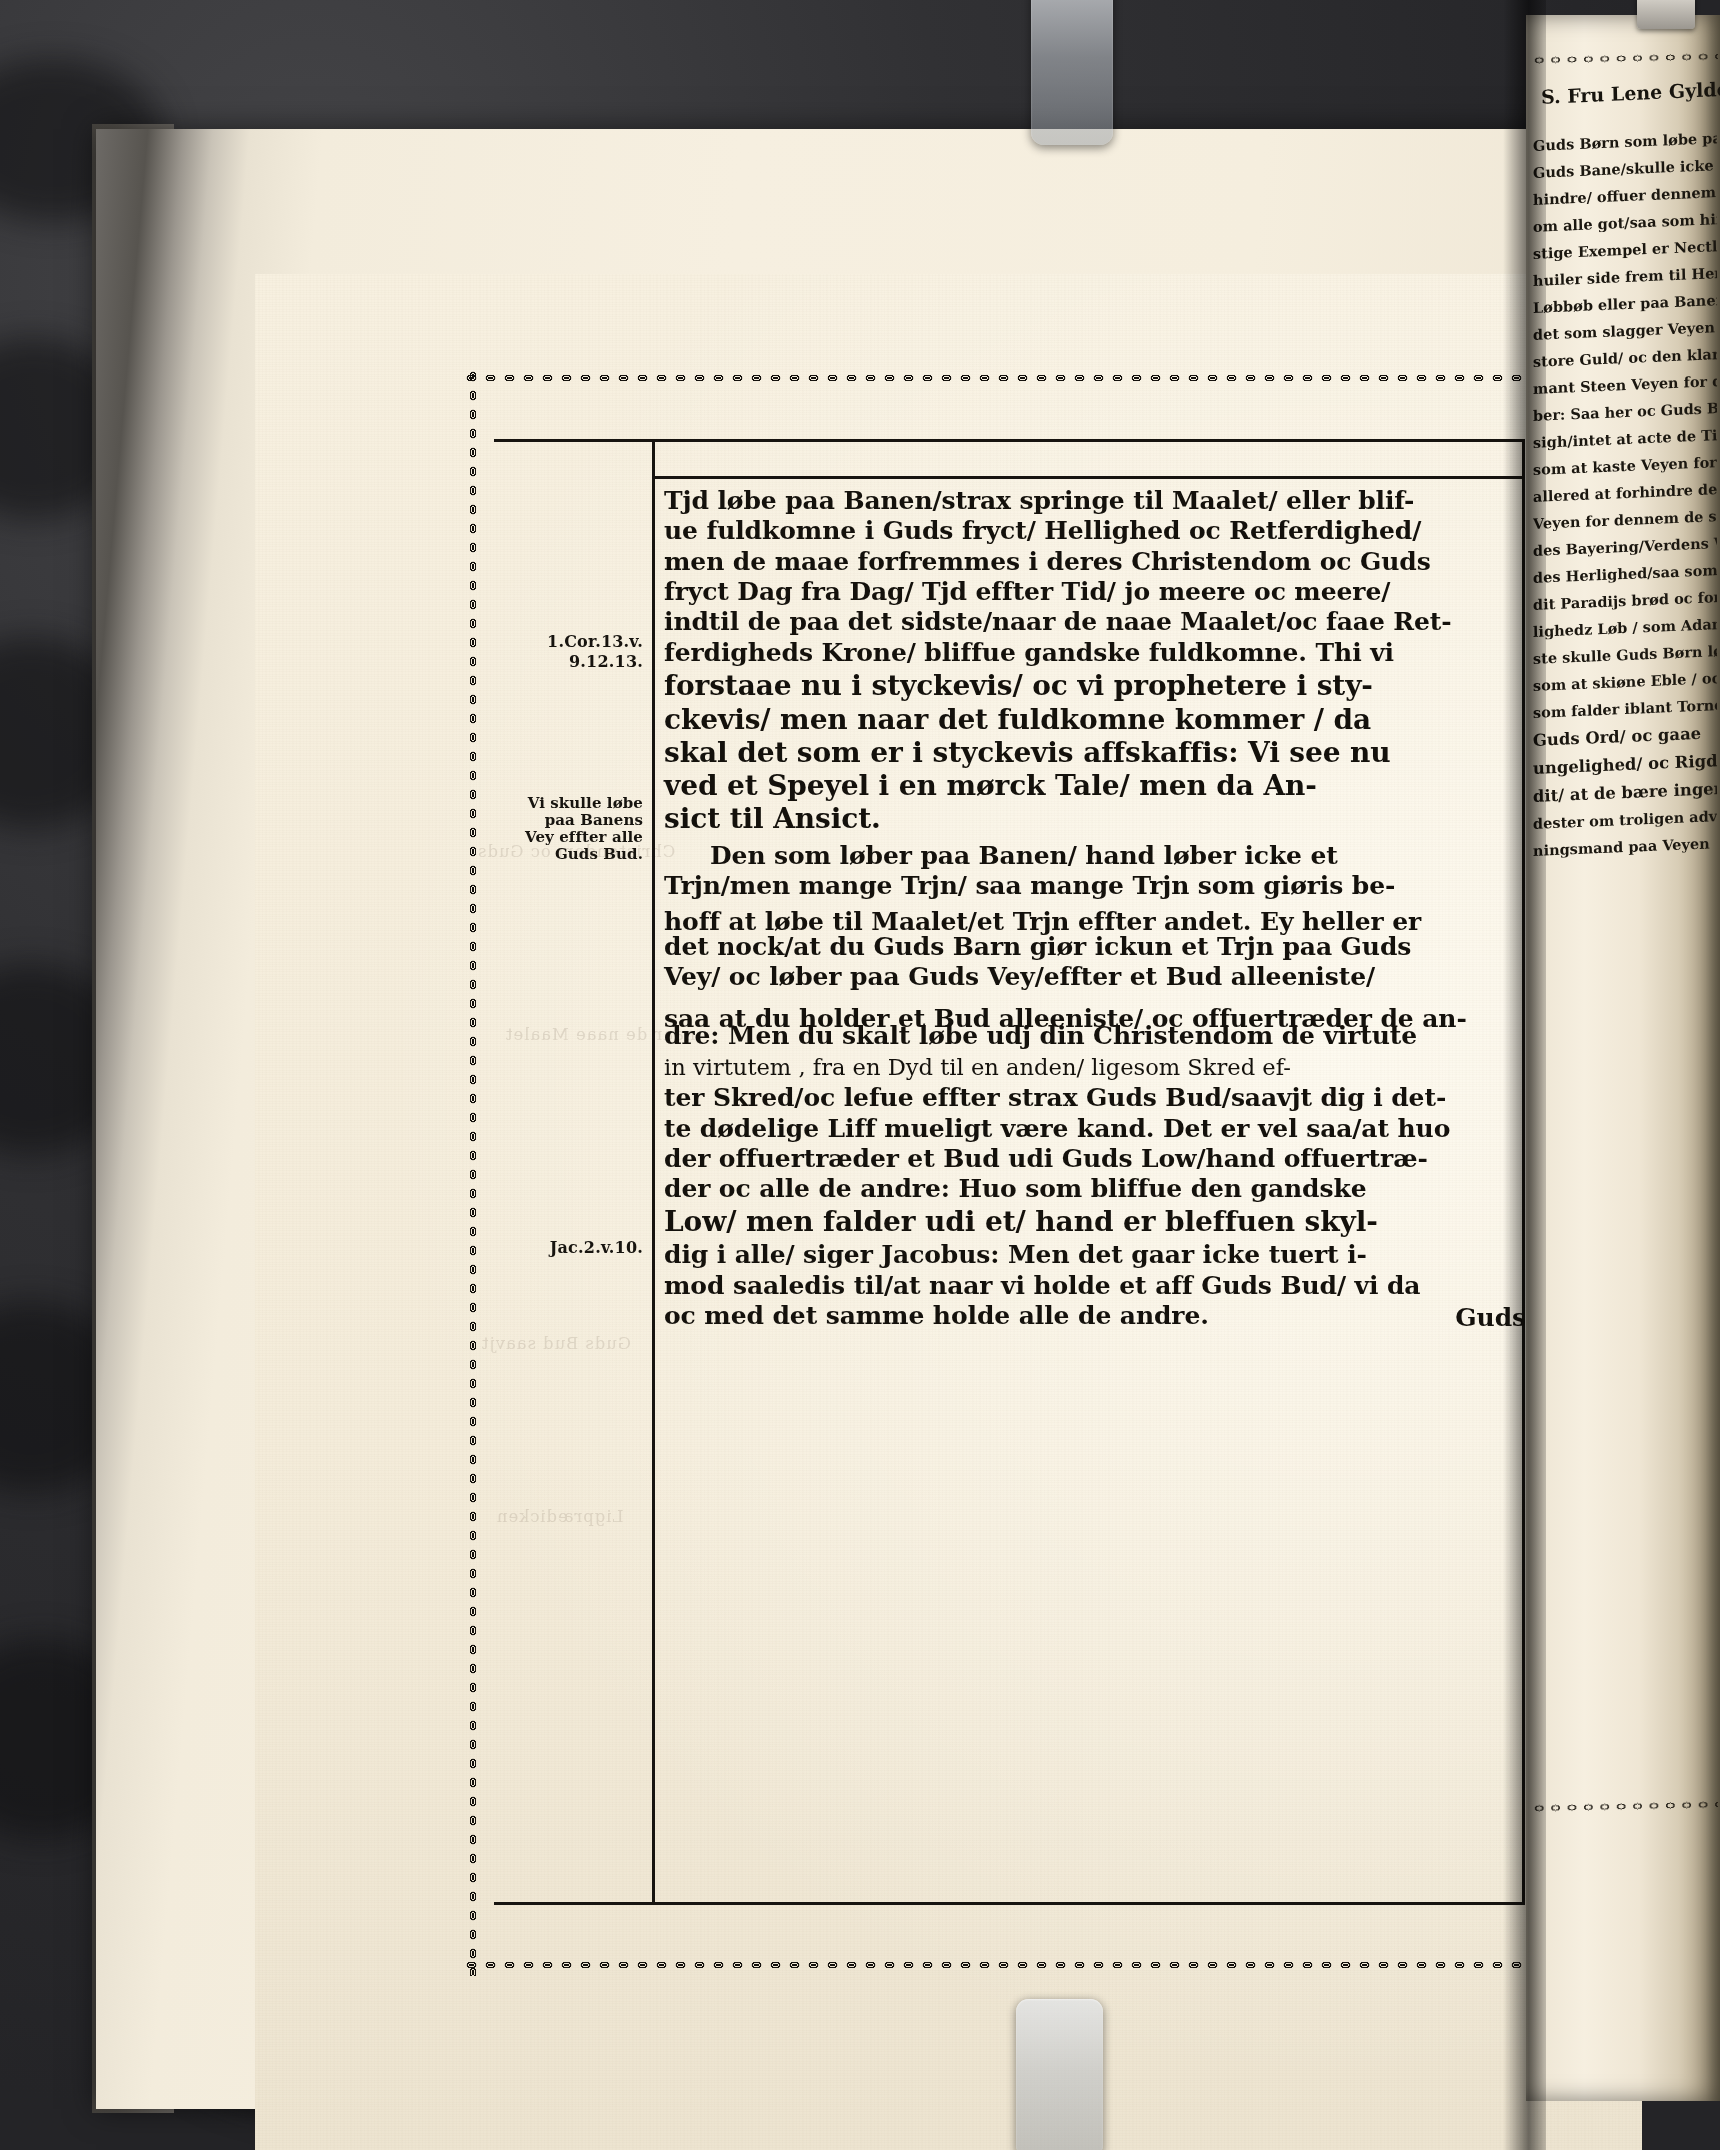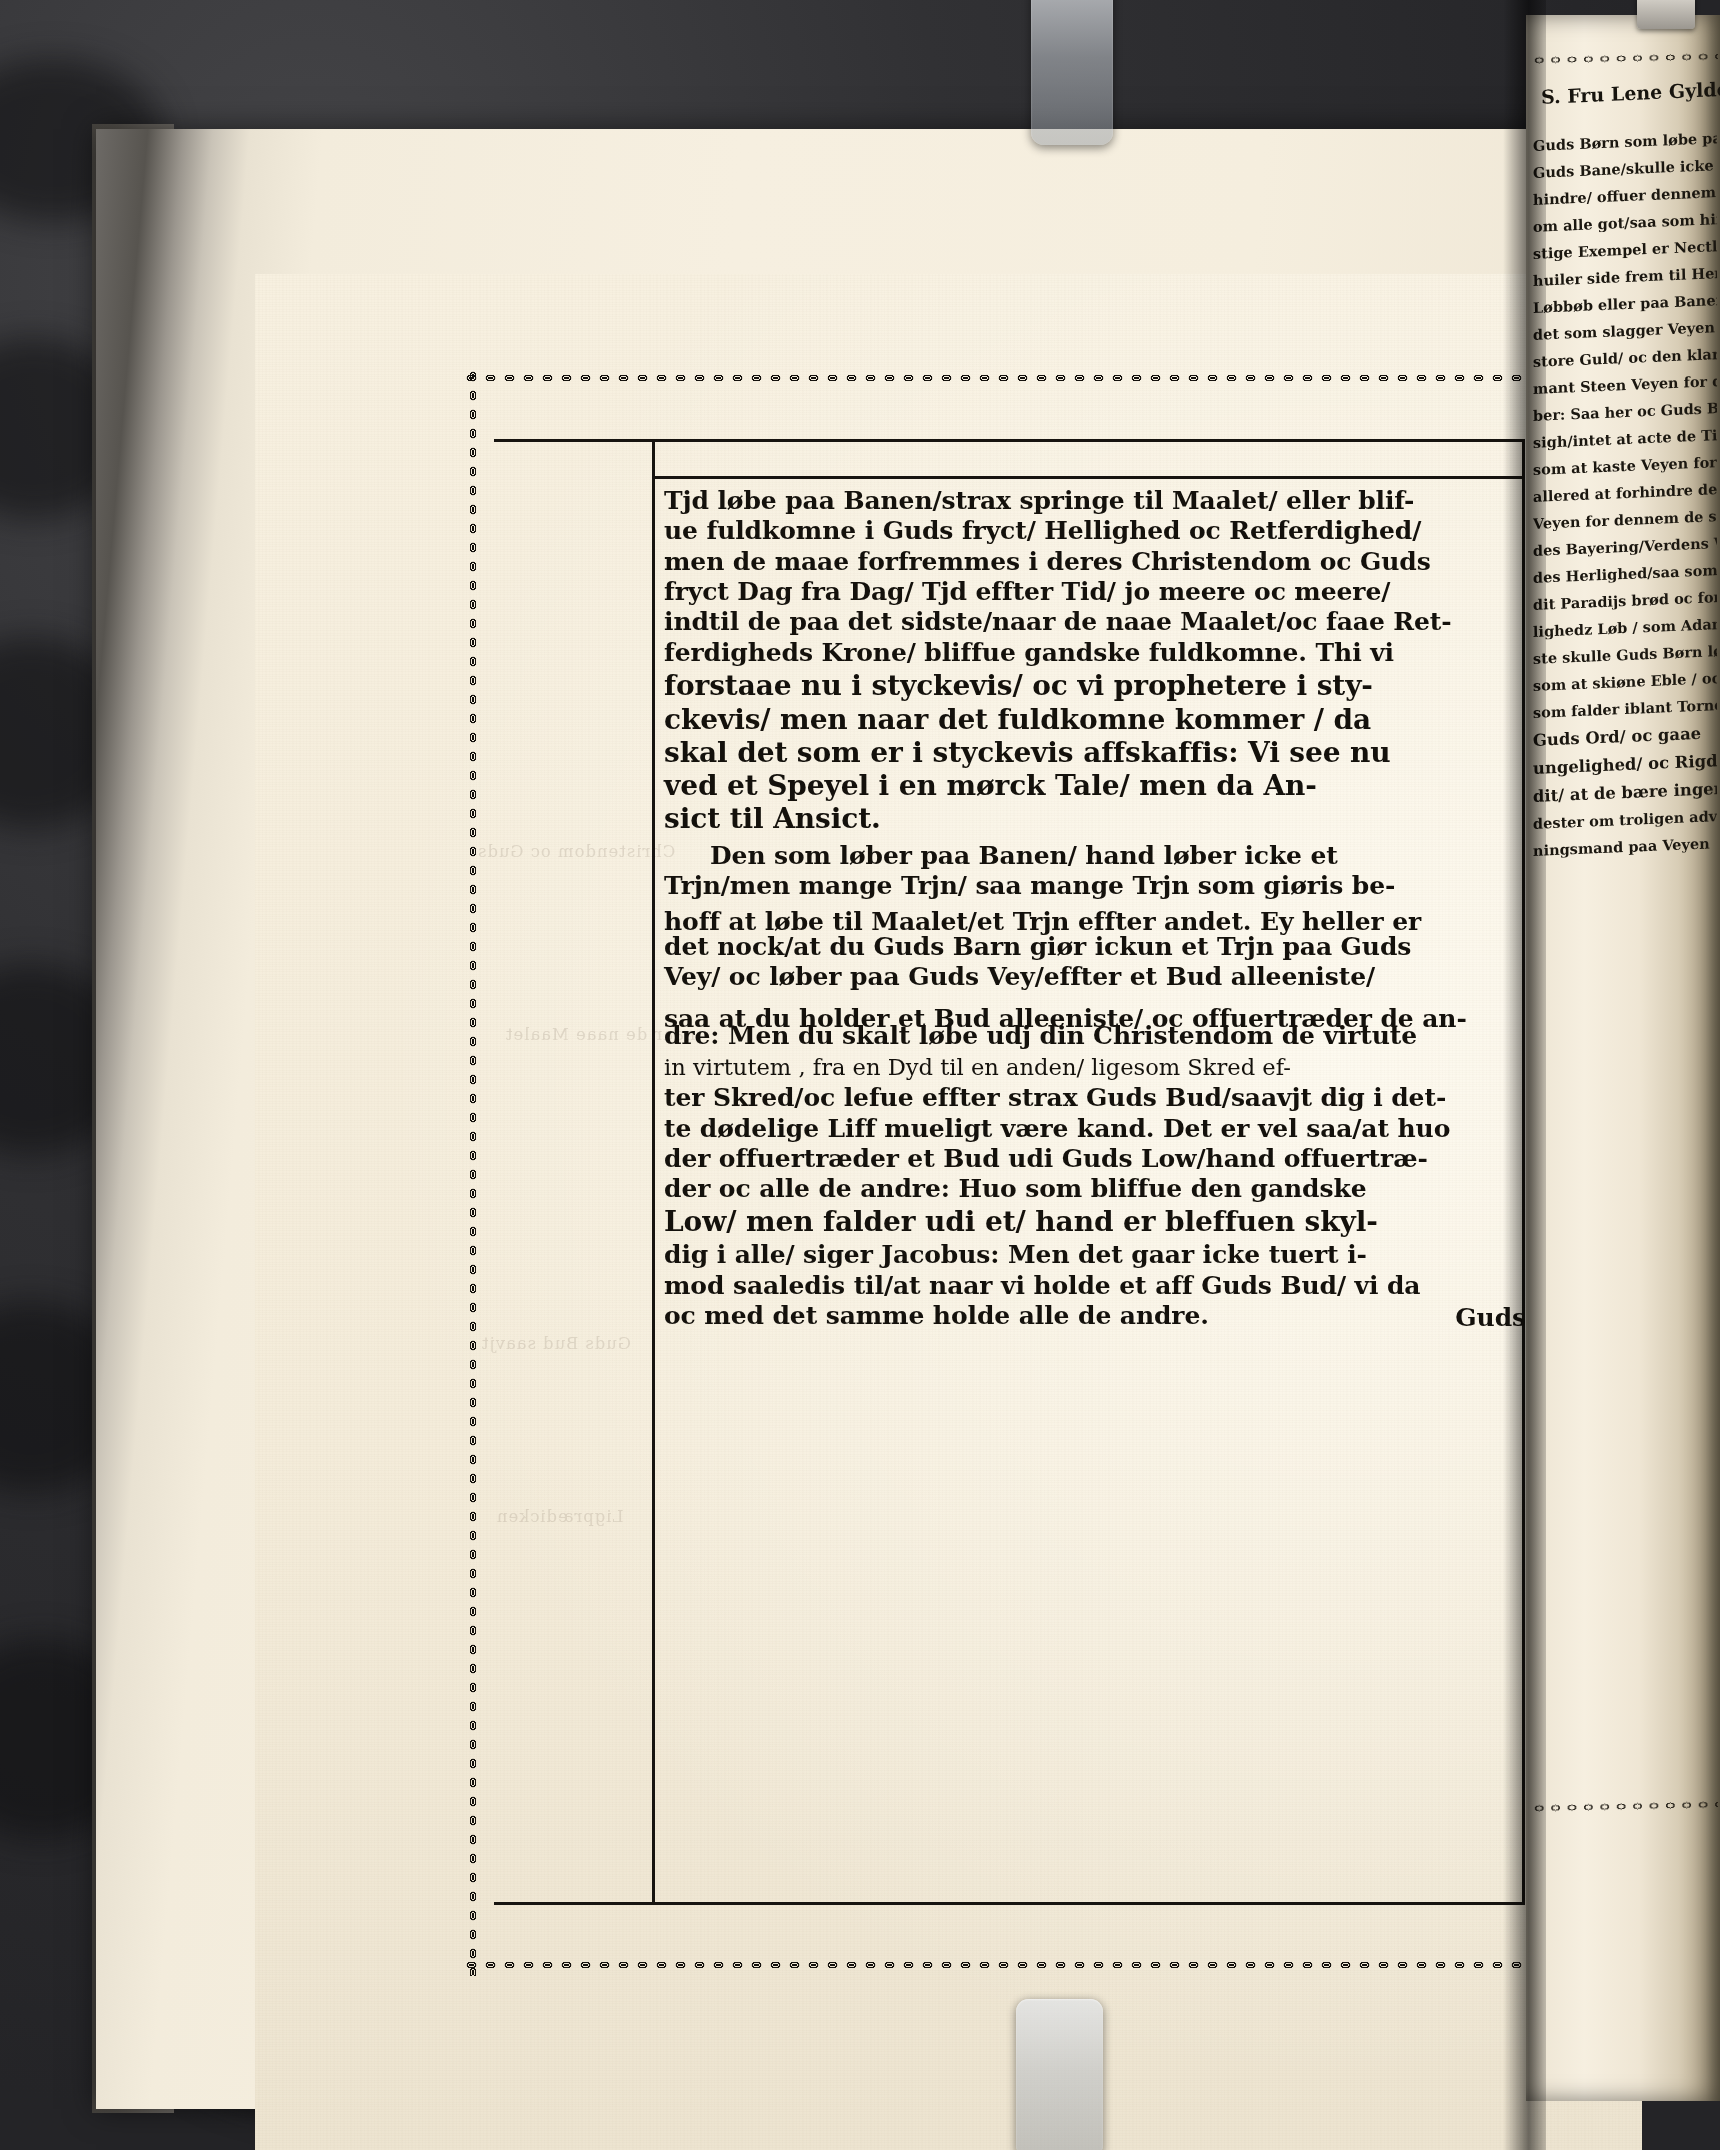--- a/index.html
+++ b/index.html
@@ -376,20 +376,35 @@
     <div class="orn-band orn-v" style="left:0;"></div>
     <div class="orn-band orn-v" style="right:0;"></div>
 
     <div id="rule-inner-top"></div>
     <div id="rule-inner-bottom"></div>
     <div id="rule-inner-left"></div>
     <div id="rule-inner-right"></div>
     <div id="rule-under-header"></div>
 
 
+    <div id="margin-notes">
+      <div class="margin-note mn-ref" style="top:145px;">
+        <div>1.Cor.13.v.</div>
+        <div>9.12.13.</div>
+      </div>
+      <div class="margin-note mn-gothic" style="top:308px;">
+        <div>Vi skulle løbe</div>
+        <div>paa Banens</div>
+        <div>Vey effter alle</div>
+        <div>Guds Bud.</div>
+      </div>
+      <div class="margin-note mn-ref" style="top:751px;">
+        <div>Jac.2.v.10.</div>
+      </div>
+    </div>
 
     <div id="main-text">
       <div class="tl sz-a line" style="top:0px;">Tjd løbe paa Banen/strax springe til Maalet/ eller blif-</div>
       <div class="tl sz-a line" style="top:30px;">ue fuldkomne i Guds fryct/ Hellighed oc Retferdighed/</div>
       <div class="tl sz-a line" style="top:61px;">men de maae forfremmes i deres Christendom oc Guds</div>
       <div class="tl sz-a line" style="top:91px;">fryct Dag fra Dag/ Tjd effter Tid/ jo meere oc meere/</div>
       <div class="tl sz-a line" style="top:121px;">indtil de paa det sidste/naar de naae Maalet/oc faae Ret-</div>
       <div class="tl sz-a line" style="top:152px;">ferdigheds Krone/ bliffue gandske fuldkomne.  Thi vi</div>
       <div class="tl sz-b line" style="top:184px;">forstaae nu i styckevis/ oc vi prophetere i sty-</div>
       <div class="tl sz-b line" style="top:218px;text-align:center;">ckevis/ men naar det fuldkomne kommer / da</div>

